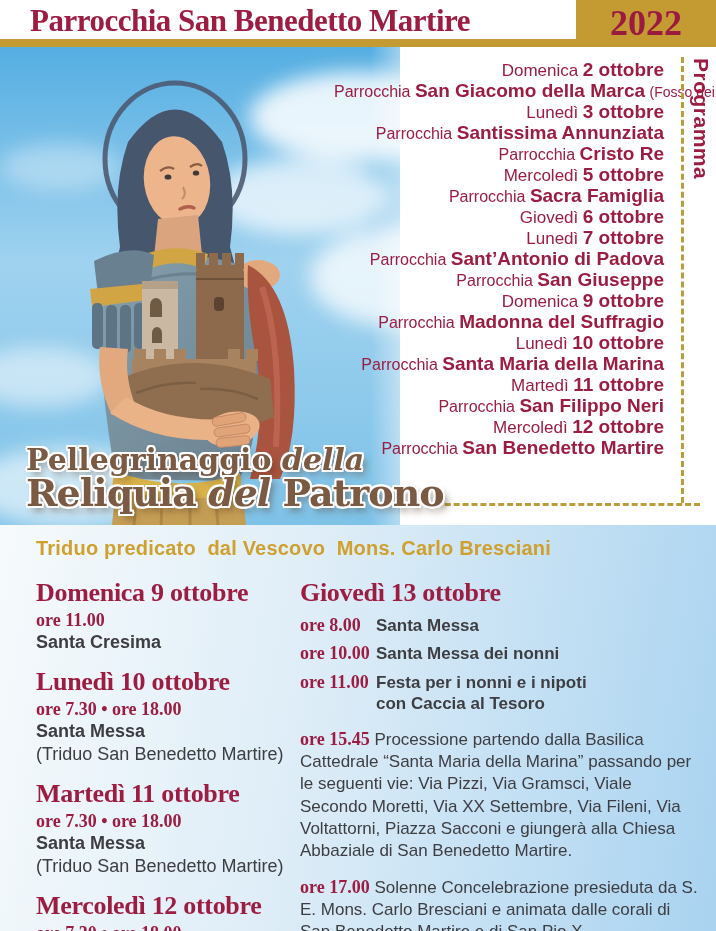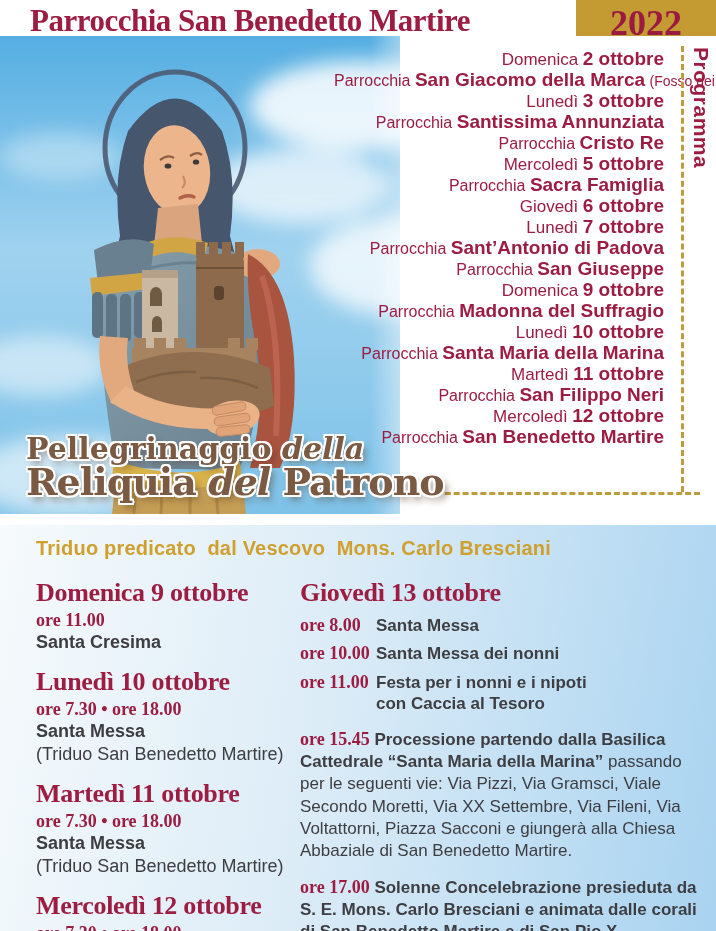--- a/index.html
+++ b/index.html
@@ -16,21 +16,21 @@
     font-family:"Liberation Serif",serif;font-weight:bold;font-size:31px;
     color:#9c1c42;letter-spacing:-.5px;white-space:nowrap;
   }
   .gold-bar{position:absolute;left:0;top:39px;width:576px;height:8px;background:#c49a33;}
   .year-box{
     position:absolute;left:576px;top:0;width:140px;height:47px;background:#c49a33;
     font-family:"Liberation Serif",serif;font-weight:bold;font-size:36px;color:#9a1b3f;
     text-align:center;line-height:46px;
   }
   
-  .hero{position:absolute;left:0;top:36px;width:708px;height:478px;background:#fff;}
+  .hero{position:absolute;left:0;top:47px;width:708px;height:478px;background:#fff;}
   .statue-svg{position:absolute;left:0;top:0;}
   .program-panel{position:absolute;left:400px;top:0;width:316px;height:478px;background:#fff;}
   .program-list{position:absolute;right:44px;top:13px;width:330px;text-align:right;color:#9c1c42;}
   .p-entry{line-height:20px;margin:0;white-space:nowrap;}
   .p-day{font-size:17px;font-weight:normal;}
   .p-date{font-size:19px;font-weight:bold;}
   .p-pre{font-size:16px;font-weight:normal;}
   .p-parish{font-size:19px;font-weight:bold;}
   .p-note{font-size:14px;font-weight:normal;}
   .v-dash{position:absolute;left:681px;top:10px;height:446px;width:0;border-left:3px dashed #bd9c3e;}
@@ -69,21 +69,21 @@
   }
   .ore{
     font-family:"Liberation Serif",serif;font-weight:bold;color:#9c1c42;font-size:18px;
   }
   .desc{font-size:18px;color:#3d3d42;line-height:1.28;}
   .desc.b{font-weight:bold;}
   .t-row{display:flex;margin:7px 0 0 0;font-size:17px;}
   .t-time{flex:none;width:76px;}
   .t-text{font-weight:bold;color:#3d3d42;white-space:pre-line;line-height:1.25;}
   .t-para{margin:14px 0 0 0;font-size:17px;color:#3d3d42;line-height:1.3;}
-  .t-para .b{font-weight:bold;}
+  .t-para .b{font-weight:normal;}
 </style>
 </head>
 <body>
 
 <div class="poster">
 
   <div class="header">
     <div class="header-title">Parrocchia San Benedetto Martire</div>
     <div class="gold-bar"></div>
     <div class="year-box">2022</div>

